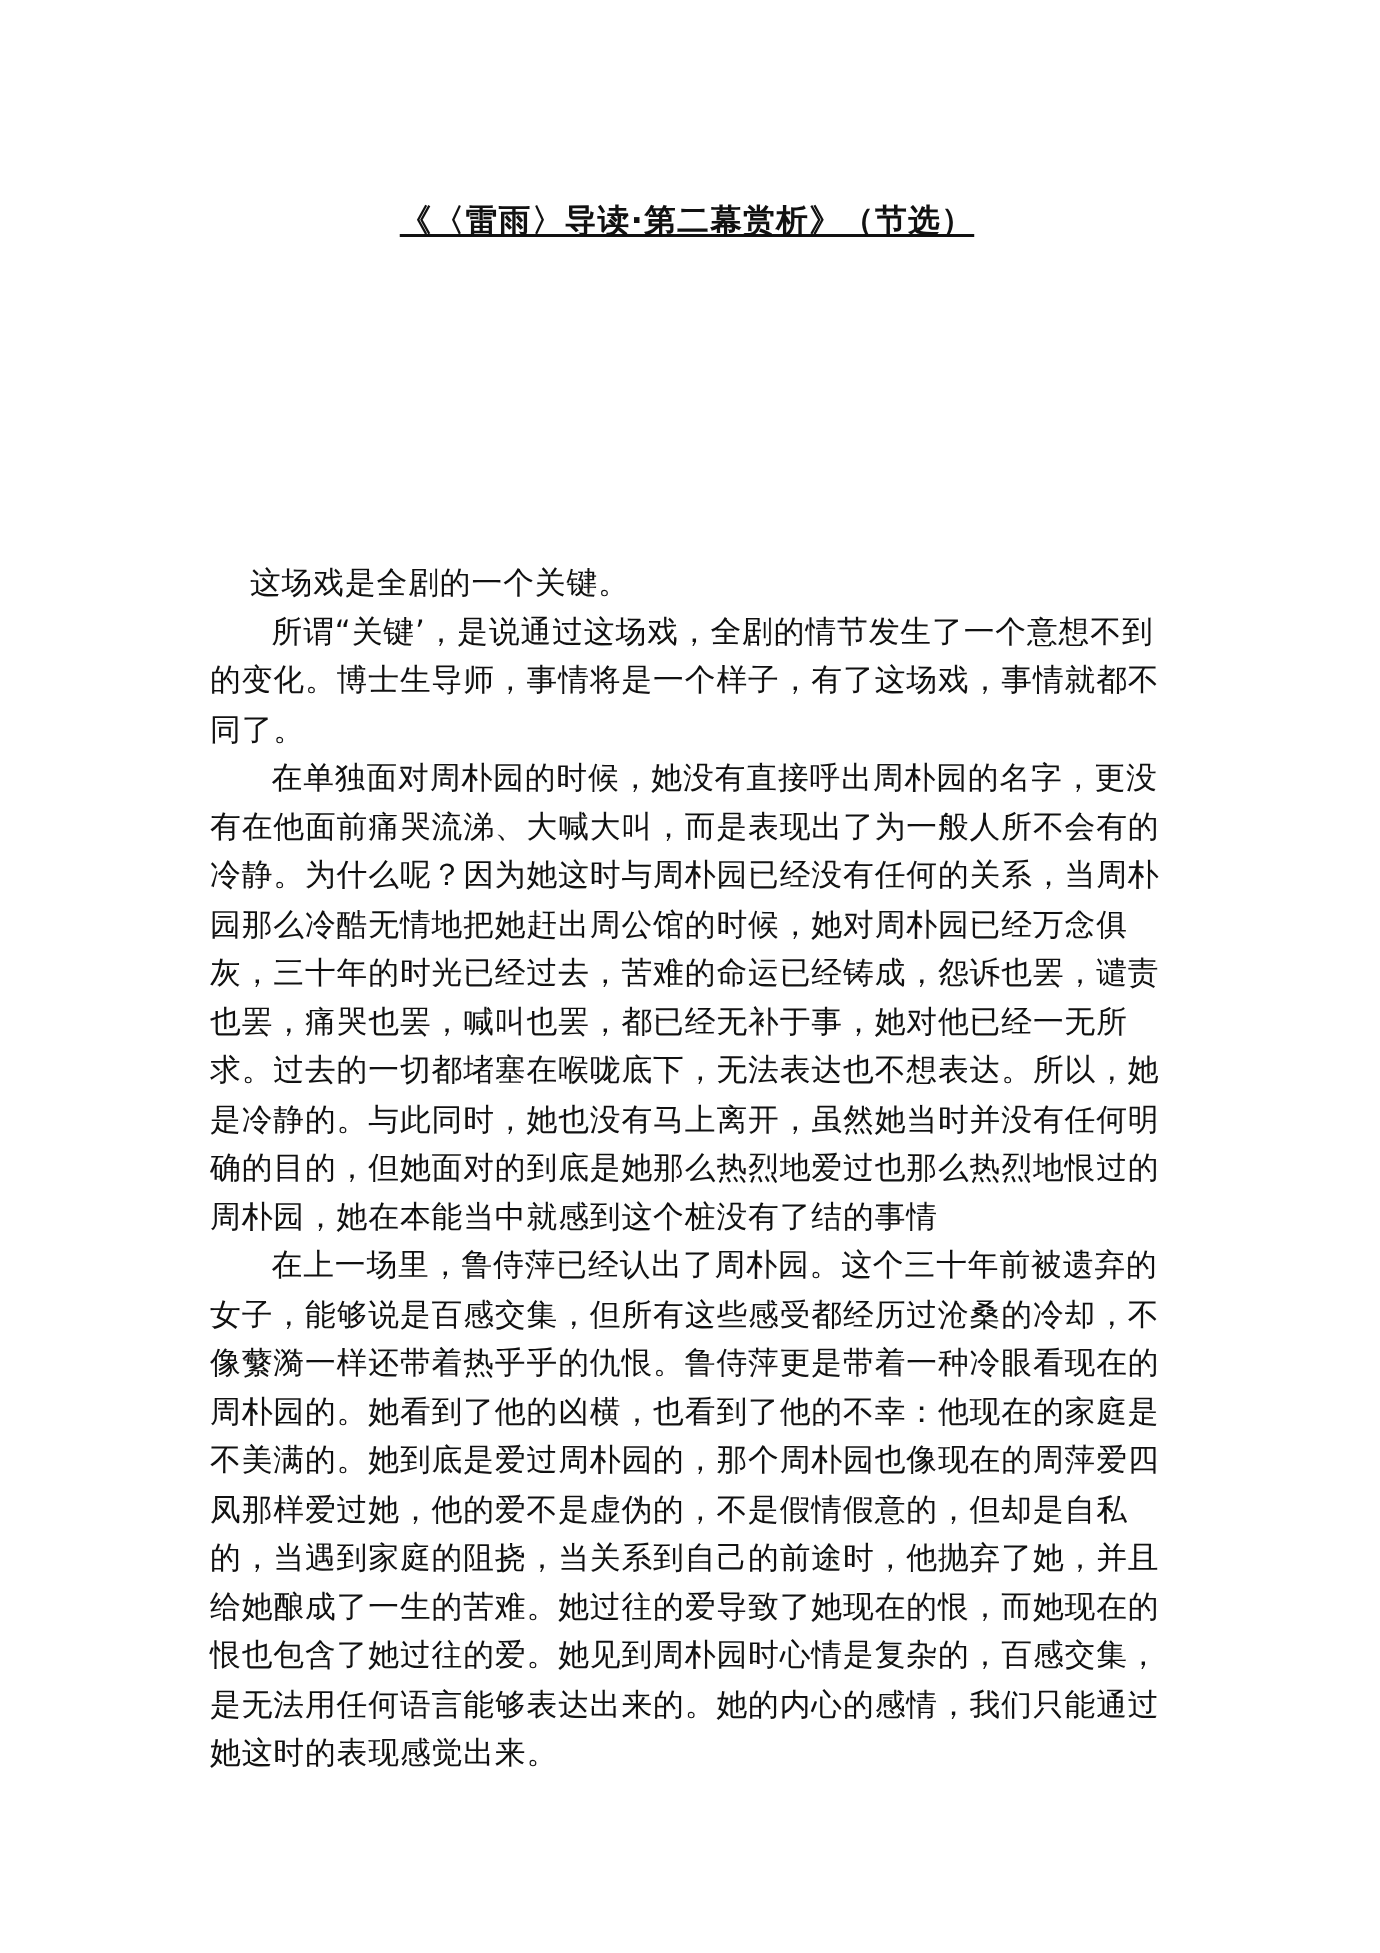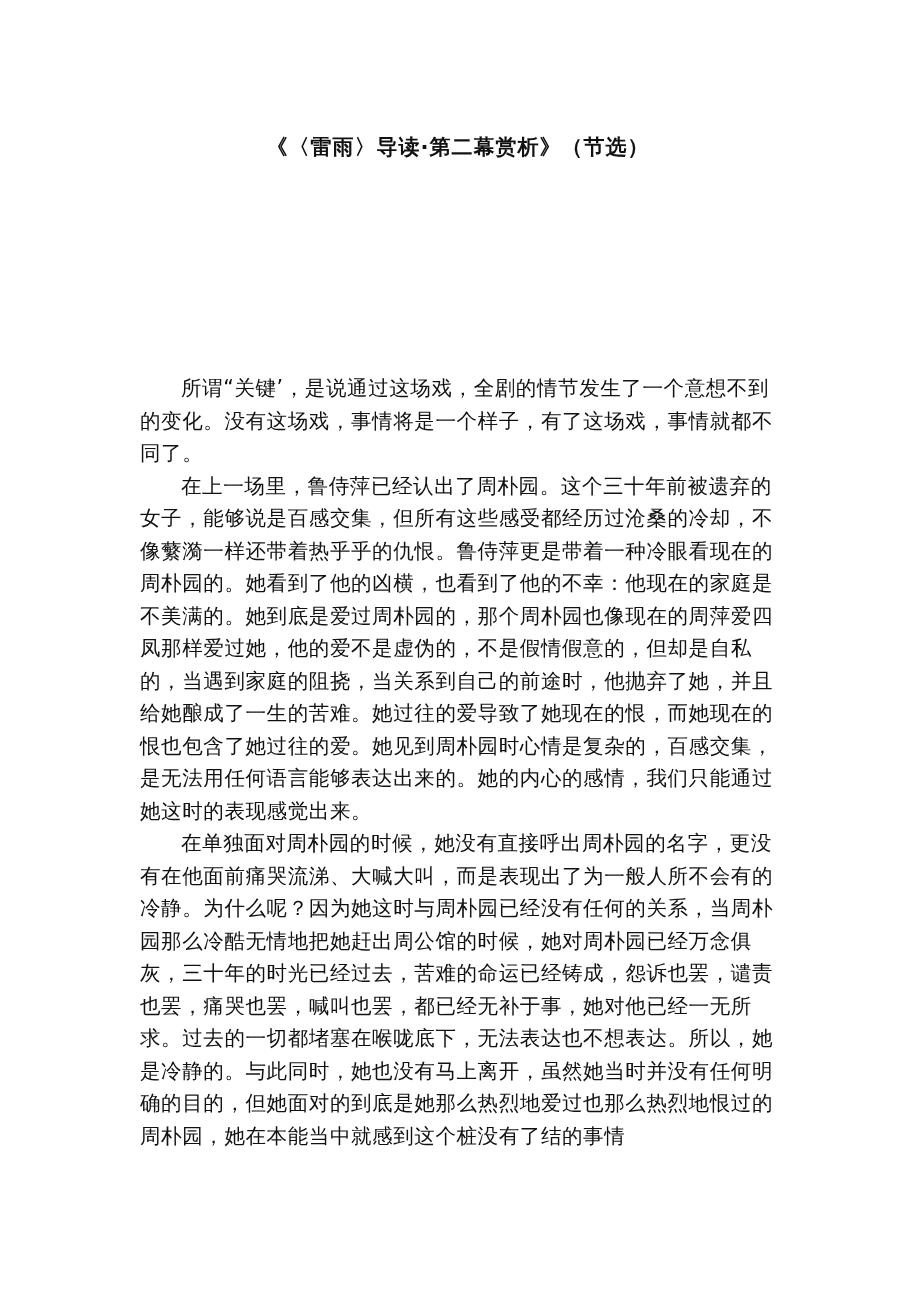--- a/index.html
+++ b/index.html
@@ -2,20 +2,21 @@
 <html><head>
 <meta charset="utf-8">
 <style>
   html, body { margin: 0; padding: 0; background: #ffffff; }
   body { width: 920px; height: 1302px; position: relative; overflow: hidden; }
   .page { position: absolute; left: 0; top: 0; width: 920px; height: 1302px; background: #fff; color: #111; }
   .title {
     position: absolute; left: 0; top: 132px; width: 916px; text-align: center;
     font-family: "DejaVu Sans", sans-serif; font-weight: bold; font-size: 21px; line-height: 30px; color: #111;
     letter-spacing: 1px;
+    text-decoration: underline;
   }
   .intro {
     position: absolute; left: 140px; top: 183px; width: 640px;
     font-family: "DejaVu Serif", serif; font-size: 20.5px; line-height: 32px; color: #111;
     letter-spacing: 1.2px;
   }
   .intro p { margin: 0; }
   .body {
     position: absolute; left: 140px; top: 372px; width: 640px;
     font-family: "DejaVu Sans", sans-serif; font-size: 20.5px; line-height: 32.5px; color: #111;
@@ -25,17 +26,18 @@
   .body p.first { text-indent: 1.3em; }
 </style>
 </head>
 <body>
 
 <div class="page">
   <div class="title">《〈雷雨〉导读·第二幕赏析》（节选）</div>
 
 
   <div class="body">
-    <p>所谓“关键’，是说通过这场戏，全剧的情节发生了一个意想不到的变化。没有这场戏，事情将是一个样子，有了这场戏，事情就都不同了。</p>
+    <p class="first">这场戏是全剧的一个关键。</p>
+    <p>所谓“关键’，是说通过这场戏，全剧的情节发生了一个意想不到的变化。博士生导师，事情将是一个样子，有了这场戏，事情就都不同了。</p>
+    <p>在单独面对周朴园的时候，她没有直接呼出周朴园的名字，更没有在他面前痛哭流涕、大喊大叫，而是表现出了为一般人所不会有的冷静。为什么呢？因为她这时与周朴园已经没有任何的关系，当周朴园那么冷酷无情地把她赶出周公馆的时候，她对周朴园已经万念俱灰，三十年的时光已经过去，苦难的命运已经铸成，怨诉也罢，谴责也罢，痛哭也罢，喊叫也罢，都已经无补于事，她对他已经一无所求。过去的一切都堵塞在喉咙底下，无法表达也不想表达。所以，她是冷静的。与此同时，她也没有马上离开，虽然她当时并没有任何明确的目的，但她面对的到底是她那么热烈地爱过也那么热烈地恨过的周朴园，她在本能当中就感到这个桩没有了结的事情</p>
     <p>在上一场里，鲁侍萍已经认出了周朴园。这个三十年前被遗弃的女子，能够说是百感交集，但所有这些感受都经历过沧桑的冷却，不像蘩漪一样还带着热乎乎的仇恨。鲁侍萍更是带着一种冷眼看现在的周朴园的。她看到了他的凶横，也看到了他的不幸：他现在的家庭是不美满的。她到底是爱过周朴园的，那个周朴园也像现在的周萍爱四凤那样爱过她，他的爱不是虚伪的，不是假情假意的，但却是自私的，当遇到家庭的阻挠，当关系到自己的前途时，他抛弃了她，并且给她酿成了一生的苦难。她过往的爱导致了她现在的恨，而她现在的恨也包含了她过往的爱。她见到周朴园时心情是复杂的，百感交集，是无法用任何语言能够表达出来的。她的内心的感情，我们只能通过她这时的表现感觉出来。</p>
-    <p>在单独面对周朴园的时候，她没有直接呼出周朴园的名字，更没有在他面前痛哭流涕、大喊大叫，而是表现出了为一般人所不会有的冷静。为什么呢？因为她这时与周朴园已经没有任何的关系，当周朴园那么冷酷无情地把她赶出周公馆的时候，她对周朴园已经万念俱灰，三十年的时光已经过去，苦难的命运已经铸成，怨诉也罢，谴责也罢，痛哭也罢，喊叫也罢，都已经无补于事，她对他已经一无所求。过去的一切都堵塞在喉咙底下，无法表达也不想表达。所以，她是冷静的。与此同时，她也没有马上离开，虽然她当时并没有任何明确的目的，但她面对的到底是她那么热烈地爱过也那么热烈地恨过的周朴园，她在本能当中就感到这个桩没有了结的事情</p>
   </div>
 </div>
 
 </body></html>

